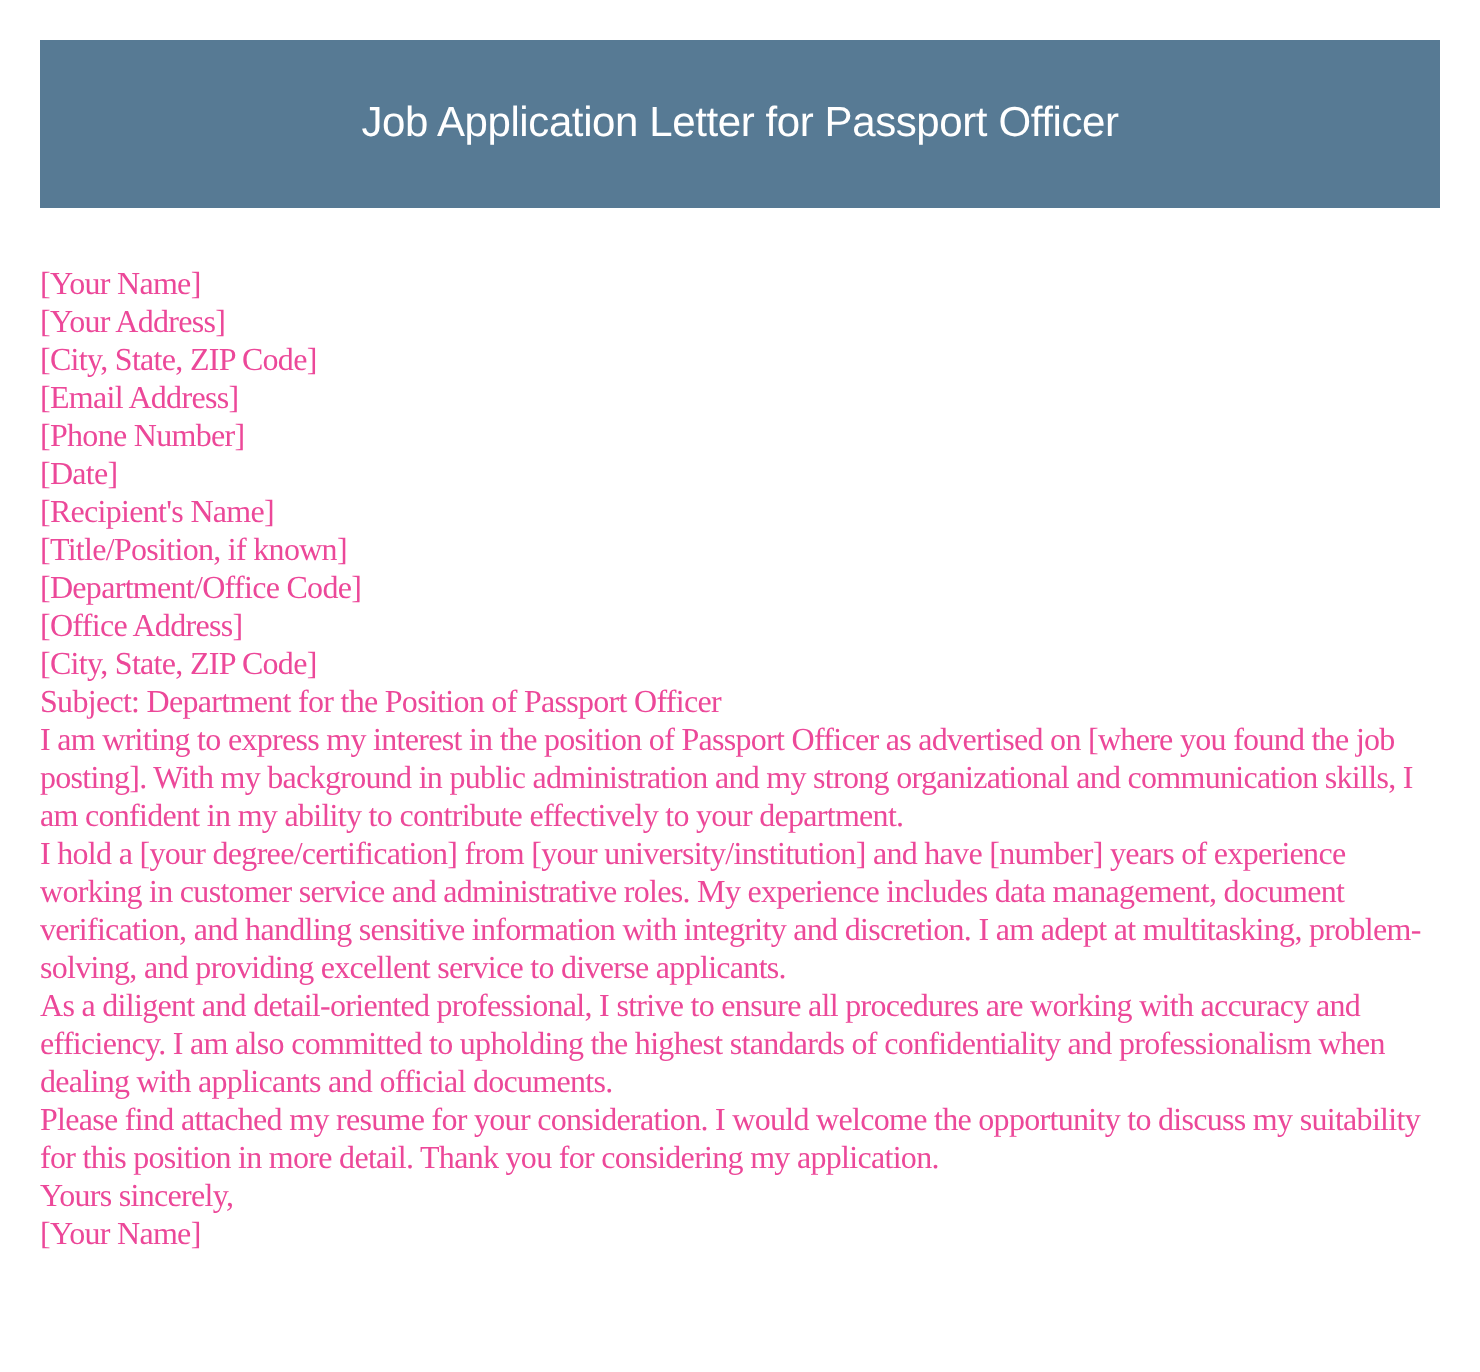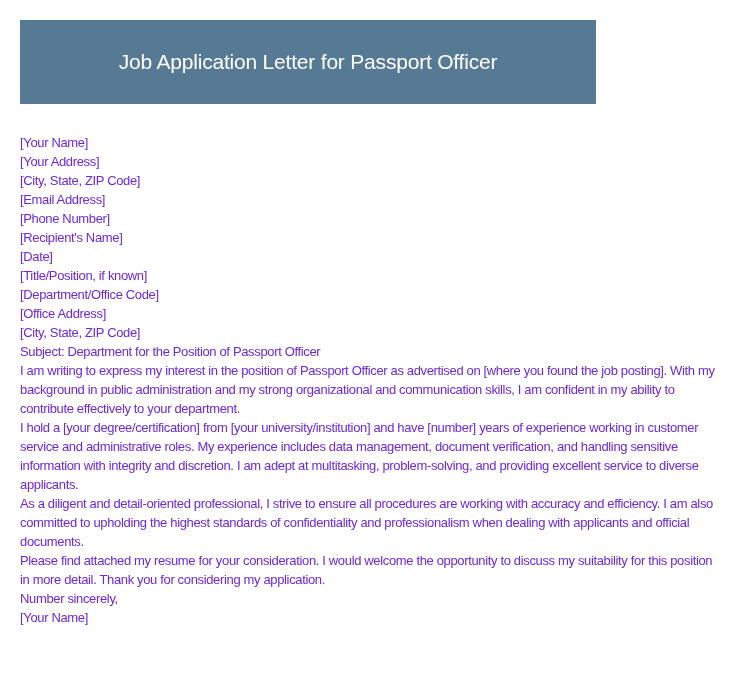--- a/index.html
+++ b/index.html
@@ -1,56 +1,56 @@
 <!DOCTYPE html>
 <html><head>
 <meta charset="utf-8">
 <style>
   html, body { margin: 0; padding: 0; background: #ffffff; }
   body { width: 740px; height: 686px; overflow: hidden; position: relative; }
   .header {
-    position: absolute; left: 20px; top: 20px; width: 576px; height: 84px;
+    position: absolute; left: 20px; top: 20px; width: 700px; height: 84px;
     background: #577a94;
     display: flex; align-items: center; justify-content: center;
   }
   .header-title {
     color: #ffffff;
     font-family: "Liberation Sans", sans-serif;
     font-size: 21px;
     letter-spacing: -0.2px;
   }
   .letter {
     position: absolute; left: 20px; top: 133px; width: 700px;
-    font-family: Liberation Sans, sans-serif;
-    font-size: 13px;
+    font-family: Liberation Serif, serif;
+    font-size: 16px;
     line-height: 19px;
-    color: #6d28d9;
+    color: #ec4899;
     letter-spacing: -0.35px;
   }
   .letter p { margin: 0; }
 </style>
 </head>
 <body>
 
 <div class="header">
   <div class="header-title">Job Application Letter for Passport Officer</div>
 </div>
 
 <div class="letter">
   <p>[Your Name]</p>
   <p>[Your Address]</p>
   <p>[City, State, ZIP Code]</p>
   <p>[Email Address]</p>
   <p>[Phone Number]</p>
+  <p>[Date]</p>
   <p>[Recipient's Name]</p>
-  <p>[Date]</p>
   <p>[Title/Position, if known]</p>
   <p>[Department/Office Code]</p>
   <p>[Office Address]</p>
   <p>[City, State, ZIP Code]</p>
   <p>Subject: Department for the Position of Passport Officer</p>
   <p>I am writing to express my interest in the position of Passport Officer as advertised on [where you found the job posting]. With my background in public administration and my strong organizational and communication skills, I am confident in my ability to contribute effectively to your department.</p>
   <p>I hold a [your degree/certification] from [your university/institution] and have [number] years of experience working in customer service and administrative roles. My experience includes data management, document verification, and handling sensitive information with integrity and discretion. I am adept at multitasking, problem-solving, and providing excellent service to diverse applicants.</p>
   <p>As a diligent and detail-oriented professional, I strive to ensure all procedures are working with accuracy and efficiency. I am also committed to upholding the highest standards of confidentiality and professionalism when dealing with applicants and official documents.</p>
   <p>Please find attached my resume for your consideration. I would welcome the opportunity to discuss my suitability for this position in more detail. Thank you for considering my application.</p>
-  <p>Number sincerely,</p>
+  <p>Yours sincerely,</p>
   <p>[Your Name]</p>
 </div>
 
 </body></html>

